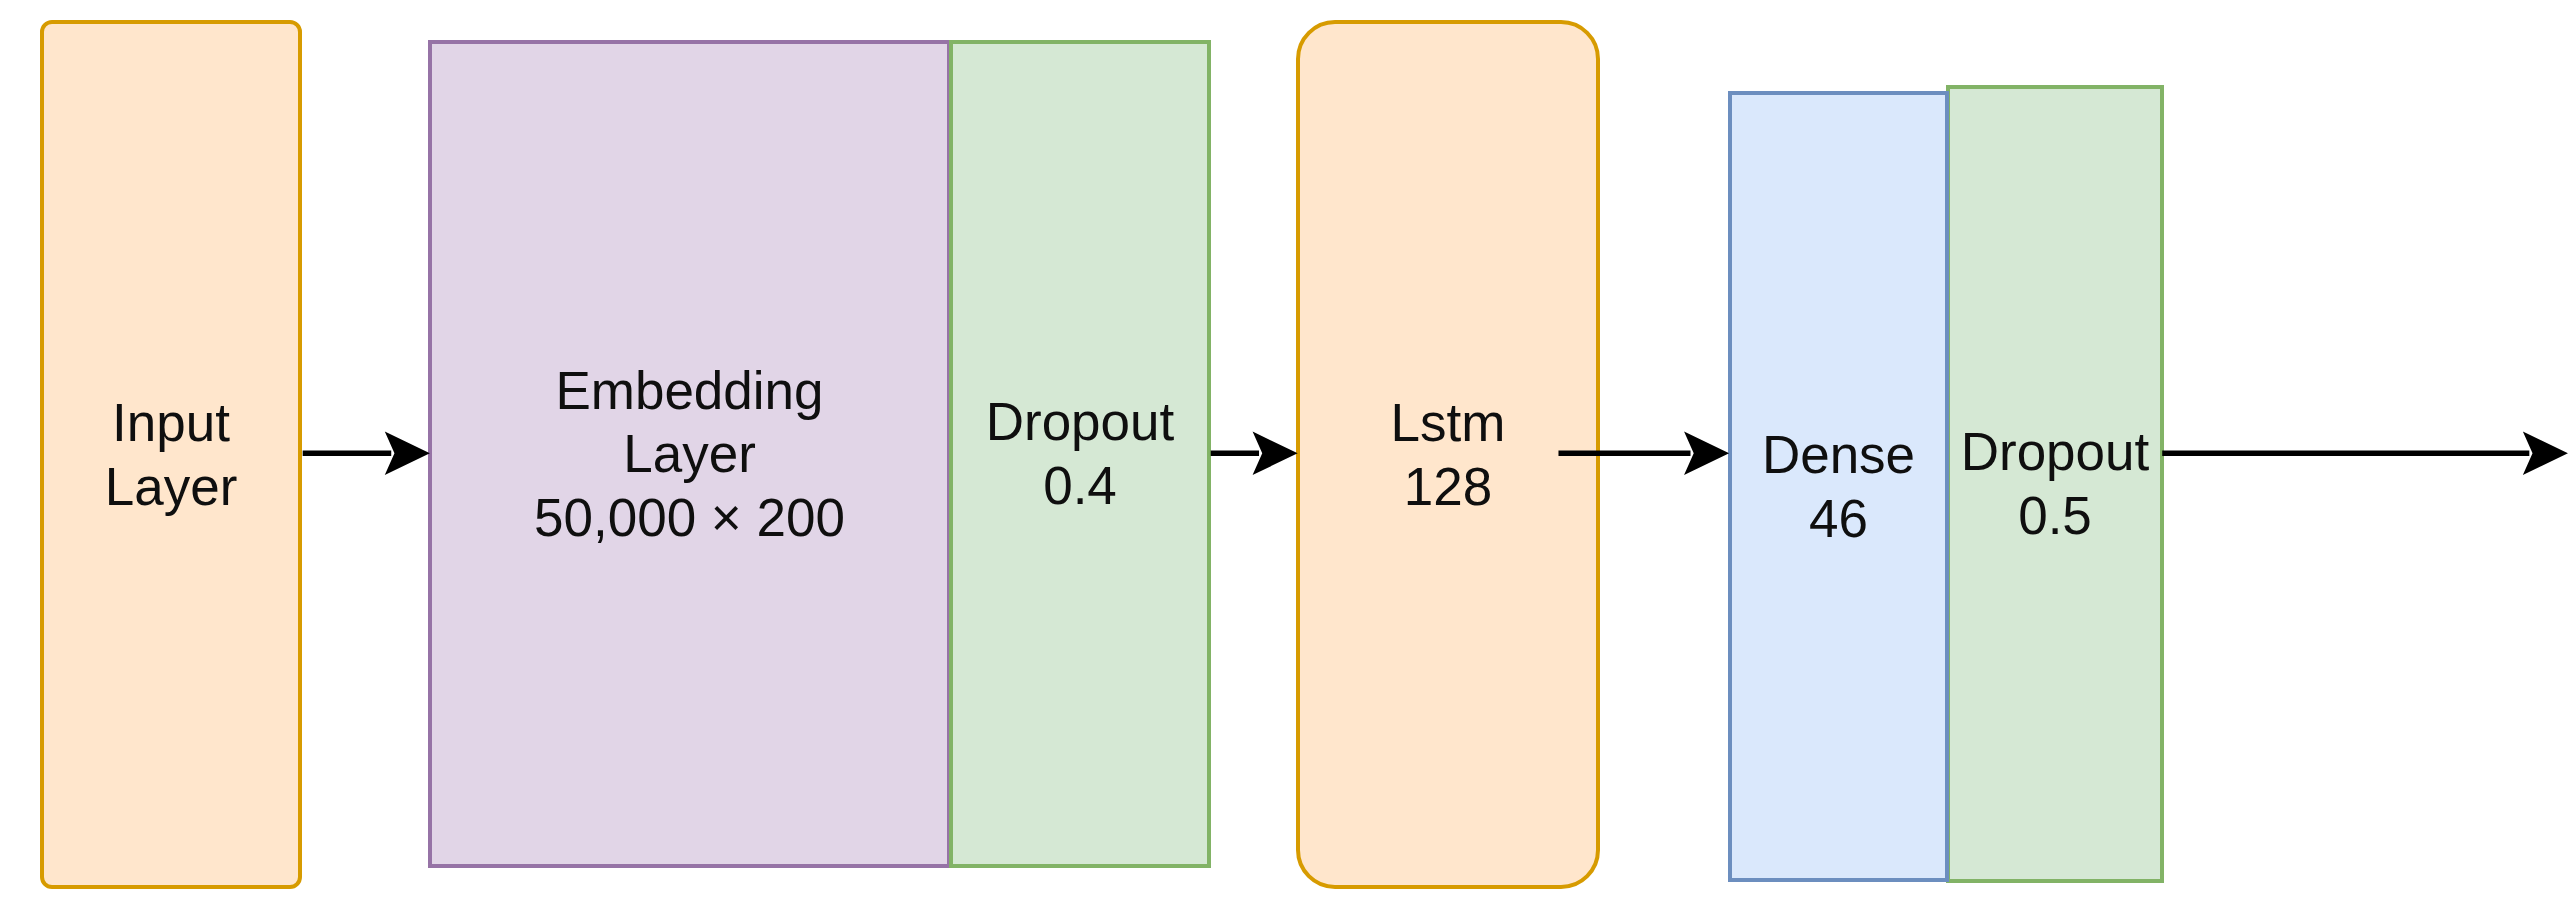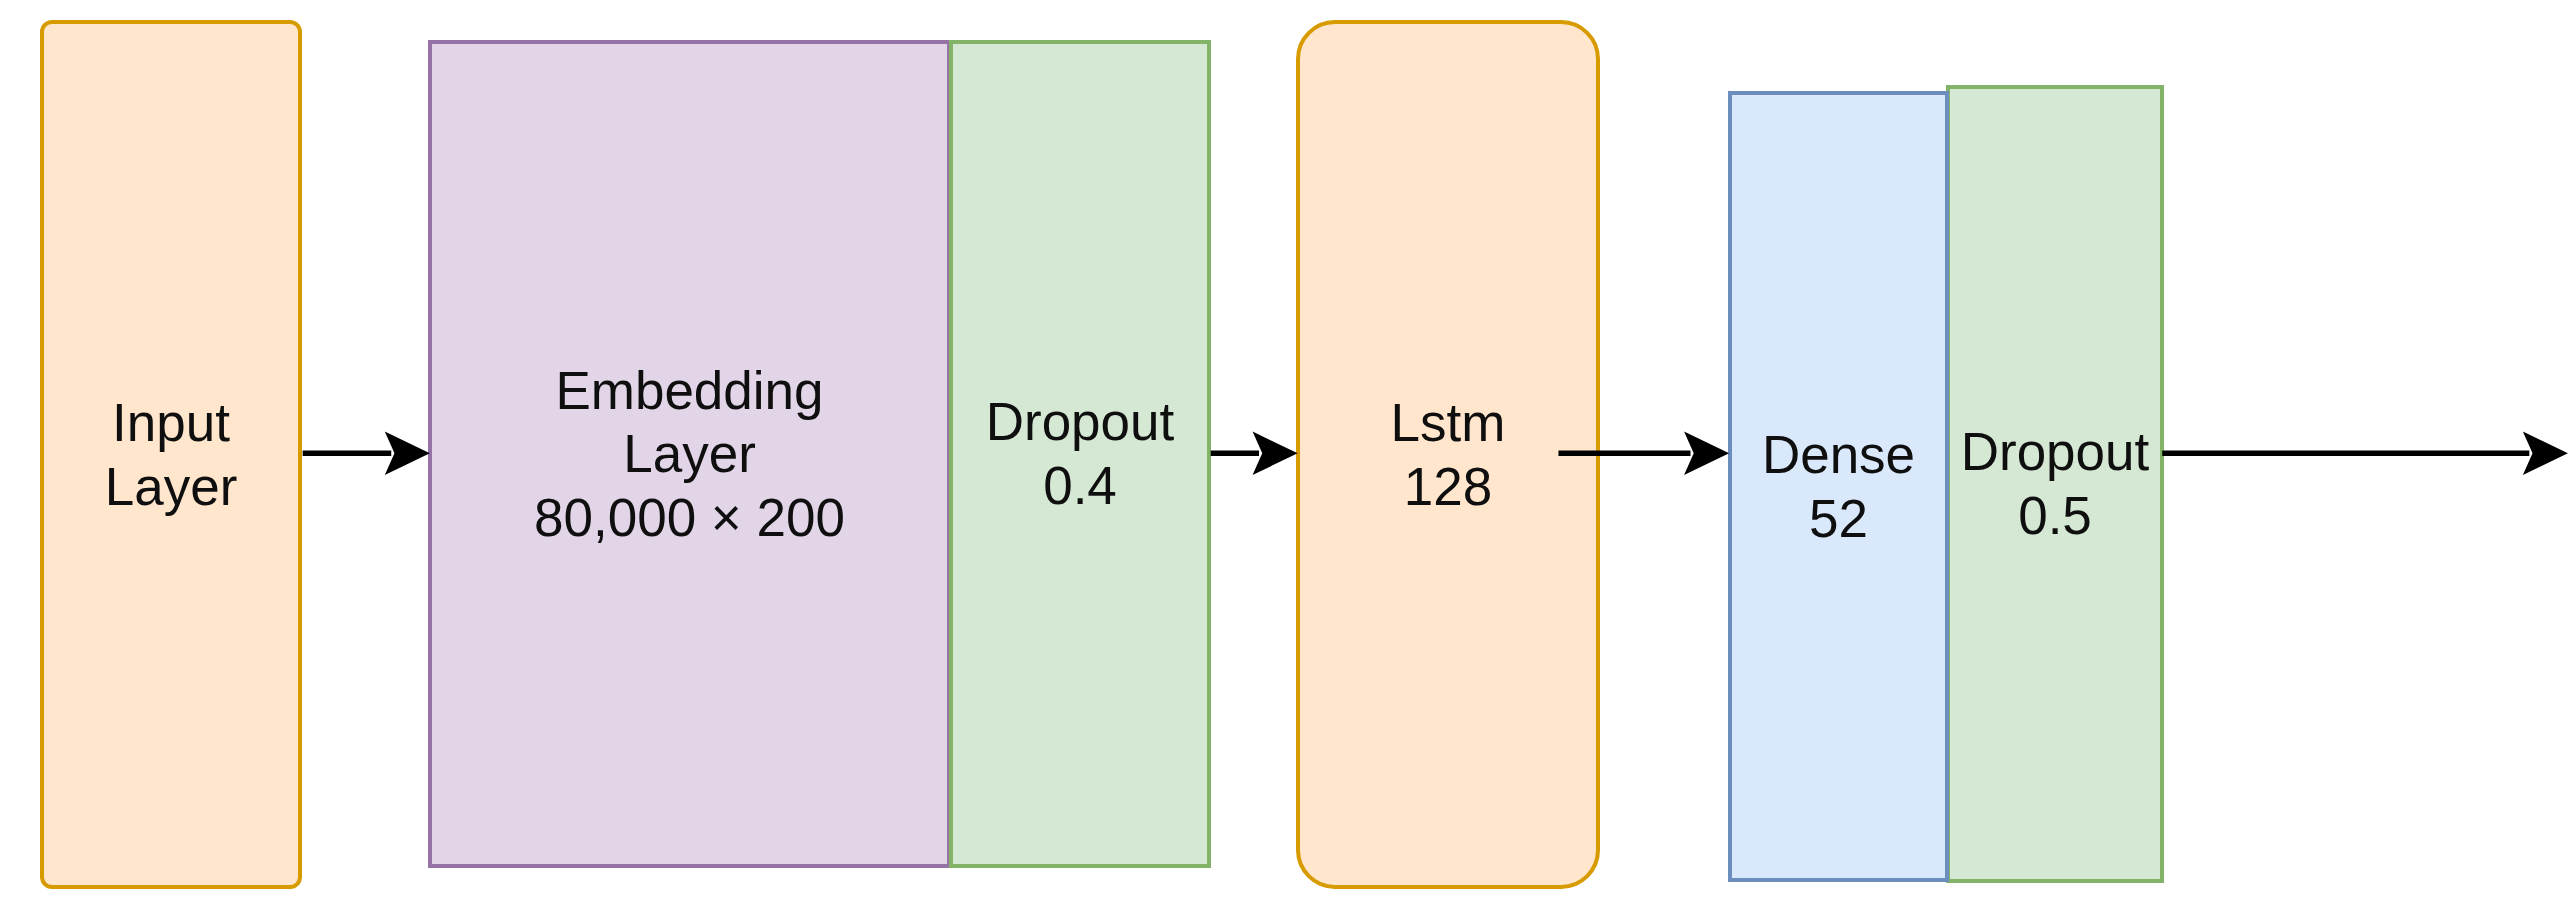--- a/index.html
+++ b/index.html
@@ -56,36 +56,36 @@
 <div class="canvas">
 
   <div class="node orange n-input">
     <span>Input
 Layer</span>
   </div>
 
   <div class="node purple n-embedding">
     <span>Embedding
 Layer
-80,000 × 200</span>
+50,000 × 200</span>
   </div>
 
   <div class="node green n-dropout04">
     <span>Dropout
 0.4</span>
   </div>
 
   <div class="node orange n-lstm">
     <span>Lstm
 128</span>
   </div>
 
   <div class="node blue n-dense">
     <span>Dense
-52</span>
+46</span>
   </div>
 
   <div class="node green n-dropout05">
     <span>Dropout
 0.5</span>
   </div>
 
   <svg class="arrow-layer" viewBox="0 0 3200 1144" xmlns="http://www.w3.org/2000/svg">
 
     <g fill="#000000" stroke="#000000">

